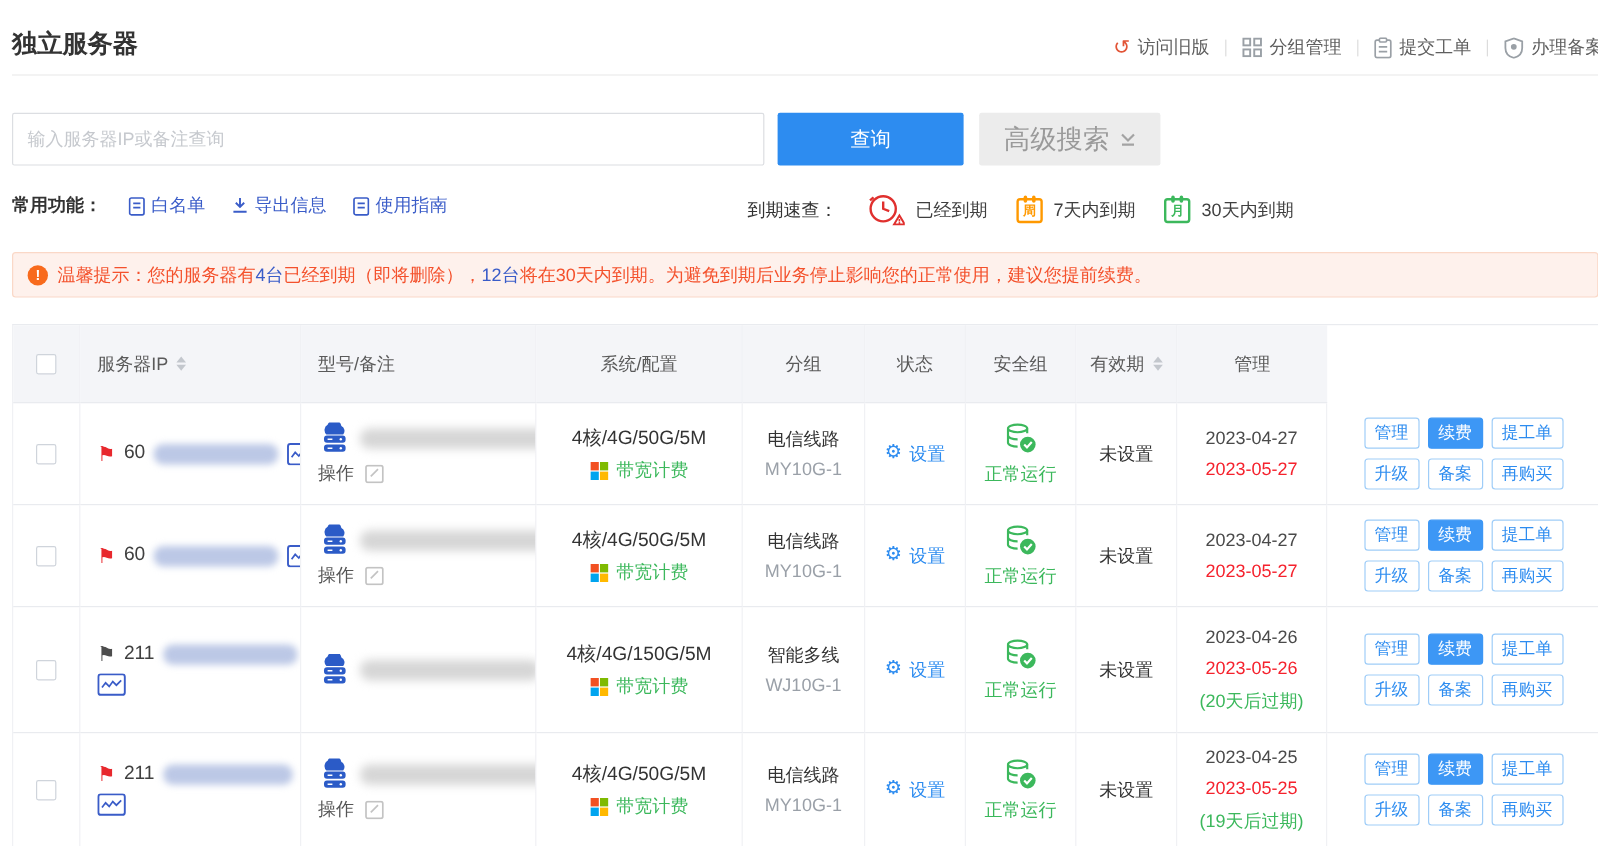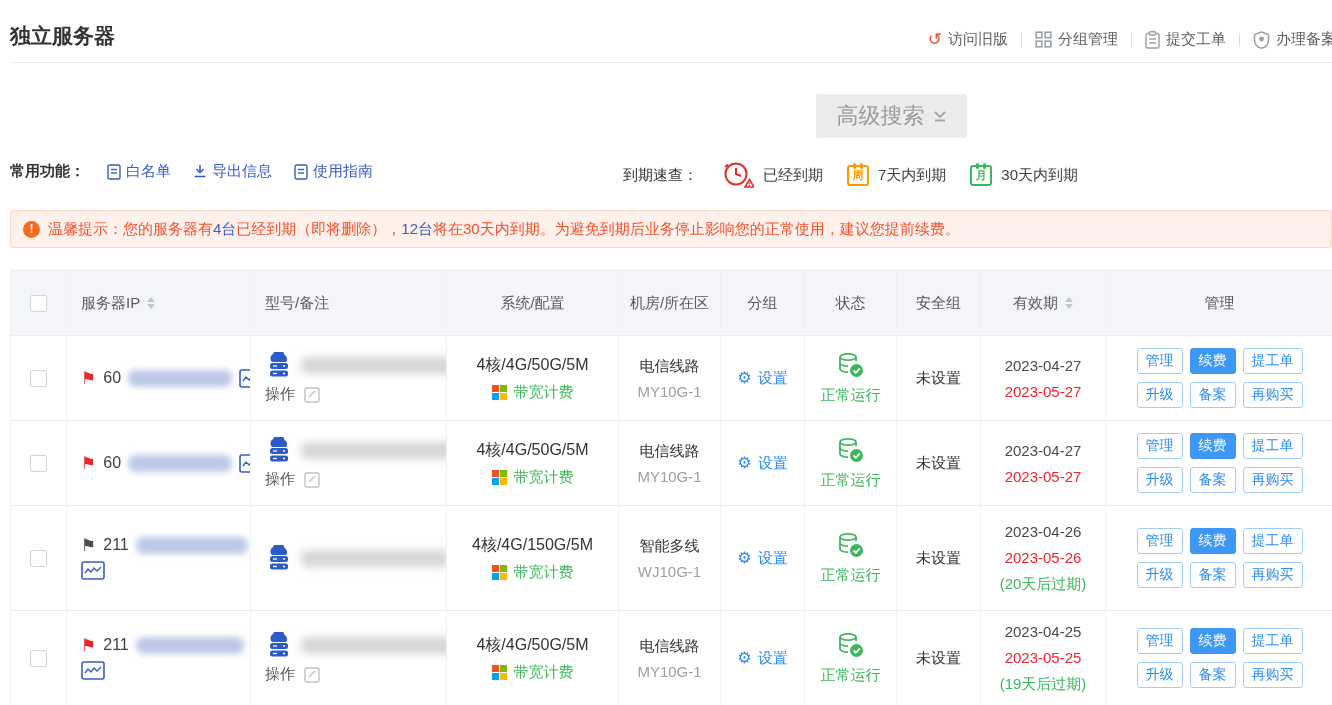--- a/index.html
+++ b/index.html
@@ -126,20 +126,22 @@
             <svg width="17" height="18" viewBox="0 0 17 18">
               <path d="M8.5 1 L15.5 3.5 L15.5 9 C15.5 13.5 12.5 16.3 8.5 17.2 C4.5 16.3 1.5 13.5 1.5 9 L1.5 3.5 Z" fill="none" stroke="#9aa0a6" stroke-width="1.5"></path>
               <circle cx="8.5" cy="8" r="2.4" fill="#9aa0a6"></circle>
             </svg>
           </span>
         <span>办理备案</span>
       </span>
     </div>
   </div>
 
+  <input class="search-input" type="text" placeholder="输入服务器IP或备注查询" style="">
+  <button class="btn-query">查询</button>
   <button class="btn-advanced">
     <span>高级搜索</span>
     <span>
         <svg width="14" height="12" viewBox="0 0 14 12">
           <polyline points="2,2 7,7 12,2" fill="none" stroke="#a3a3a3" stroke-width="1.8"></polyline>
           <line x1="2" y1="10.5" x2="12" y2="10.5" stroke="#a3a3a3" stroke-width="1.8"></line>
         </svg>
       </span>
   </button>
 
@@ -233,23 +235,20 @@
           <span class="sort">
             <i class="up"></i>
             <i class="dn"></i>
           </span>
         </div>
       <div class="c al">
           <span>型号/备注</span>
         </div>
       <div class="c">
           <span>系统/配置</span>
-        </div>
-      <div class="c">
-          <span>机房/所在区</span>
         </div>
       <div class="c">
           <span>分组</span>
         </div>
       <div class="c">
           <span>状态</span>
         </div>
       <div class="c">
           <span>安全组</span>
         </div>

